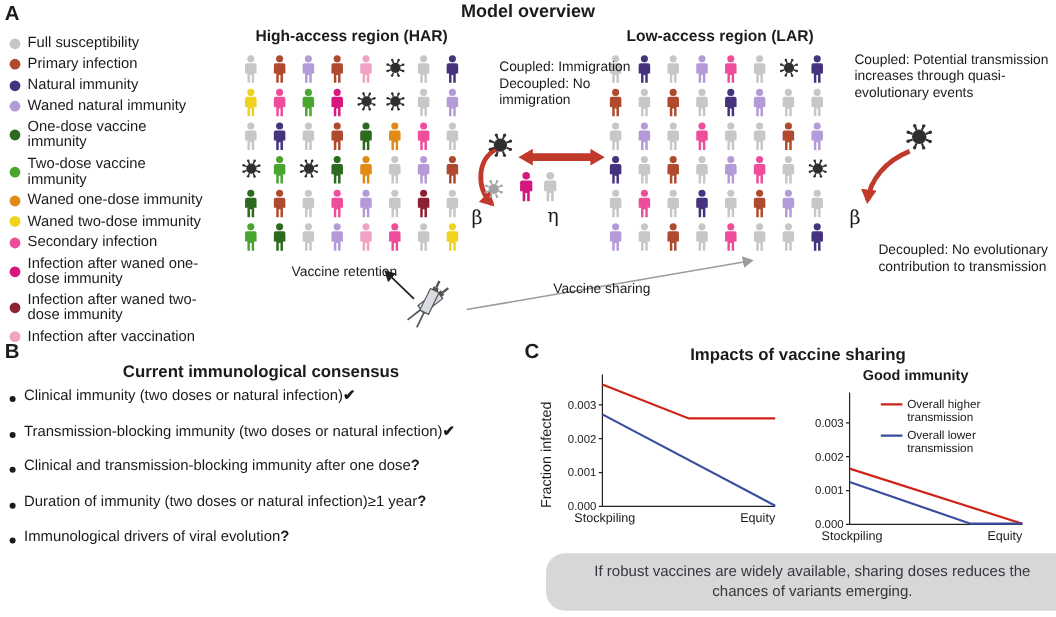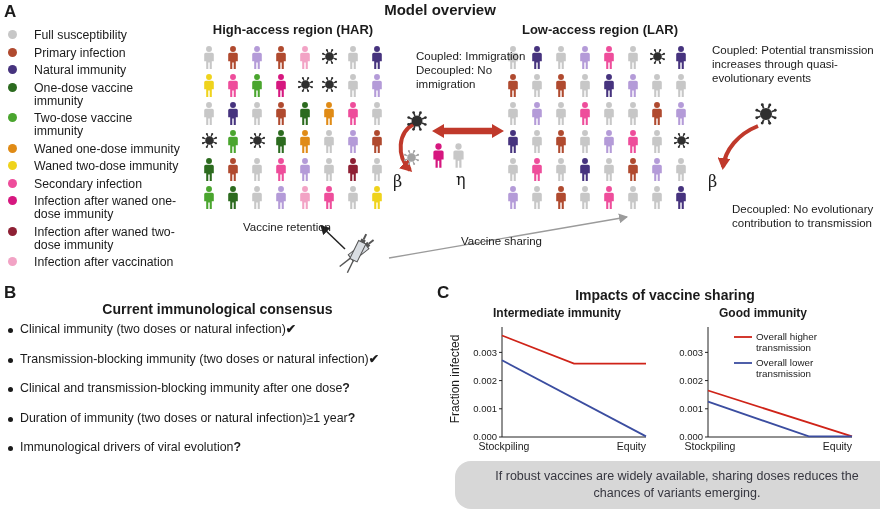--- a/index.html
+++ b/index.html
@@ -2,29 +2,29 @@
 <html><head>
 <meta charset="utf-8">
 <style>
   html,body{margin:0;padding:0;background:#fff;}
   #fig{position:relative;width:880px;height:514px;background:#ffffff;font-family:"Liberation Sans",sans-serif;color:#1b1b1b;overflow:hidden;}
   .abs{position:absolute;}
   .panel-label{font-weight:bold;font-size:17px;}
   .fig-title{font-weight:bold;font-size:15px;text-align:center;}
   .sub-title{font-weight:bold;font-size:14px;text-align:center;}
   .region-title{font-weight:bold;font-size:13px;text-align:center;}
-  .legend-item{display:flex;align-items:flex-start;margin-bottom:4.5px;font-size:12.3px;line-height:1.06;gap:11px;}
+  .legend-item{display:flex;align-items:center;margin-bottom:4.5px;font-size:12.3px;line-height:1.06;}
   .dot{width:9px;height:9px;border-radius:50%;flex:0 0 9px;margin:1px 6px 0 0;}
   .legend-label{max-width:150px;}
   .person-grid{display:grid;grid-template-columns:repeat(8,24px);grid-auto-rows:28px;justify-items:center;align-items:end;}
   .cell svg{display:block;}
   .virus-cell{align-self:center;}
   .ann{font-size:11.5px;line-height:1.2;}
   .greek{font-family:"DejaVu Serif",serif;font-size:16px;}
-  .bullet{display:flex;align-items:flex-start;font-size:12.4px;margin-bottom:14px;line-height:1.25;}
+  .bullet{display:flex;align-items:center;font-size:12.4px;margin-bottom:14px;line-height:1.25;}
   .bdot{width:5px;height:5px;border-radius:50%;background:#1b1b1b;flex:0 0 5px;margin:6px 7px 0 0;}
   .mark{font-weight:bold;}
   .chart-title{font-weight:bold;font-size:12px;text-align:center;height:15px;}
   svg text{font-family:"Liberation Sans",sans-serif;}
   .callout{background:#d7d7d7;border-radius:16px;display:flex;align-items:center;justify-content:center;text-align:center;font-size:12.5px;color:#36363f;line-height:1.4;padding:4px 30px;box-sizing:border-box;}
 </style>
 </head>
 <body>
 
 <div id="fig">
@@ -37,20 +37,24 @@
         <span class="dot" style="background:#c7c7c7"></span>
         <span class="legend-label">Full susceptibility</span>
       </div>
       <div class="legend-item">
         <span class="dot" style="background:#b04a2f"></span>
         <span class="legend-label">Primary infection</span>
       </div>
       <div class="legend-item">
         <span class="dot" style="background:#46337e"></span>
         <span class="legend-label">Natural immunity</span>
+      </div>
+      <div class="legend-item">
+        <span class="dot" style="background:#b49bd8"></span>
+        <span class="legend-label">Waned natural immunity</span>
       </div>
       <div class="legend-item">
         <span class="dot" style="background:#2c6b1f"></span>
         <span class="legend-label">One-dose vaccine immunity</span>
       </div>
       <div class="legend-item">
         <span class="dot" style="background:#4aa52e"></span>
         <span class="legend-label">Two-dose vaccine immunity</span>
       </div>
       <div class="legend-item">
@@ -900,21 +904,20 @@
         <span class="bdot"></span>
         <span>Immunological drivers of viral evolution<span class="mark">?</span></span>
       </div>
     </div>
 
   <div class="abs panel-label" style="left:437px;top:283px;">C</div>
   <div class="abs sub-title" style="left:455px;top:287px;width:420px;">Impacts of vaccine sharing</div>
   <div class="abs" style="left:400px;top:372px;width:110px;text-align:center;font-size:12px;transform:rotate(-90deg);">Fraction infected</div>
 
   <div class="abs" id="chart-0" style="left:462px;top:306px;width:190px;">
-    <div class="chart-title">Intermediate immunity</div>
     <div class="chart-svg"><svg width="190" height="132">
           <line x1="40" y1="6" x2="40" y2="116" stroke="#222" stroke-width="1"></line>
           <line x1="40" y1="116" x2="184" y2="116" stroke="#222" stroke-width="1"></line>
           <line x1="37" y1="116" x2="40" y2="116" stroke="#222"></line>
           <text x="35" y="119.2" text-anchor="end" font-size="9.5" fill="#1b1b1b">0.000</text>
           <line x1="37" y1="87.7948717948718" x2="40" y2="87.7948717948718" stroke="#222"></line>
           <text x="35" y="91.0" text-anchor="end" font-size="9.5" fill="#1b1b1b">0.001</text>
           <line x1="37" y1="59.589743589743584" x2="40" y2="59.589743589743584" stroke="#222"></line>
           <text x="35" y="62.8" text-anchor="end" font-size="9.5" fill="#1b1b1b">0.002</text>
           <line x1="37" y1="31.384615384615387" x2="40" y2="31.384615384615387" stroke="#222"></line>

